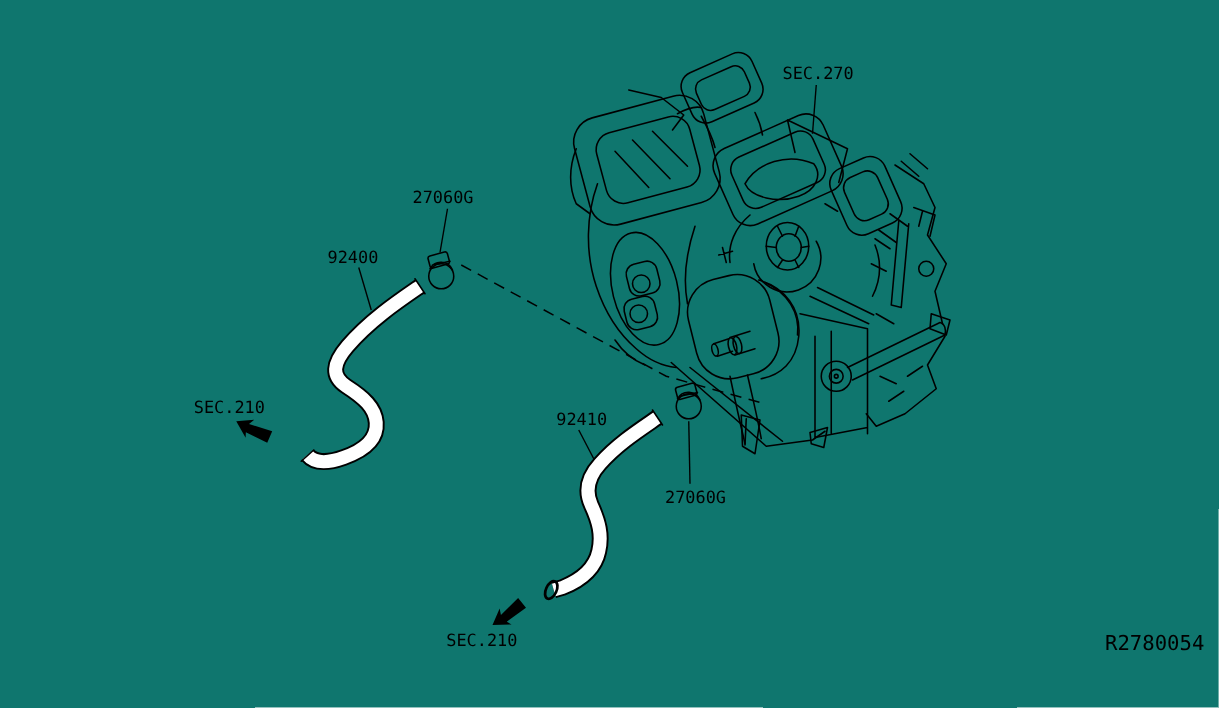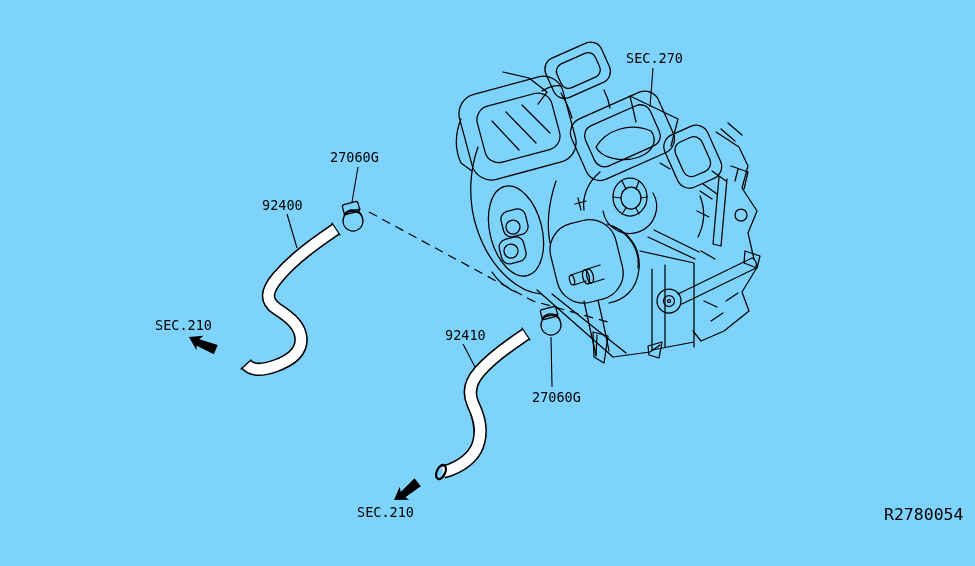--- a/index.html
+++ b/index.html
@@ -1,16 +1,16 @@
 <!DOCTYPE html>
 <html><head>
 <meta charset="utf-8">
 <style>
   html,body{margin:0;padding:0;background:#fff;}
-  .stage{position:relative;width:975px;height:566px;background:#7dd3fc;overflow:hidden;}
+  .stage{position:relative;width:975px;height:566px;background:#0f766e;overflow:hidden;}
   svg{display:block;}
   .u *{fill:none;stroke:#000;stroke-width:1.25;stroke-linecap:round;stroke-linejoin:round;}
   .ln{fill:none;stroke:#000;stroke-width:1.25;stroke-linecap:round;stroke-linejoin:round;}
   .dash{fill:none;stroke:#000;stroke-width:1.2;stroke-dasharray:9 6;}
   .tube-o{fill:none;stroke:#000;stroke-width:13.5;stroke-linecap:butt;stroke-linejoin:round;}
   .tube-i{fill:none;stroke:#fff;stroke-width:10.4;stroke-linecap:butt;stroke-linejoin:round;}
   .leader{fill:none;stroke:#000;stroke-width:1.1;}
   .arrow{fill:#000;stroke:none;}
   .lbl{font-family:"DejaVu Sans Mono","Liberation Mono",monospace;font-size:13.5px;fill:#000;}
   .ref{font-family:"DejaVu Sans Mono","Liberation Mono",monospace;font-size:16.5px;fill:#000;}

